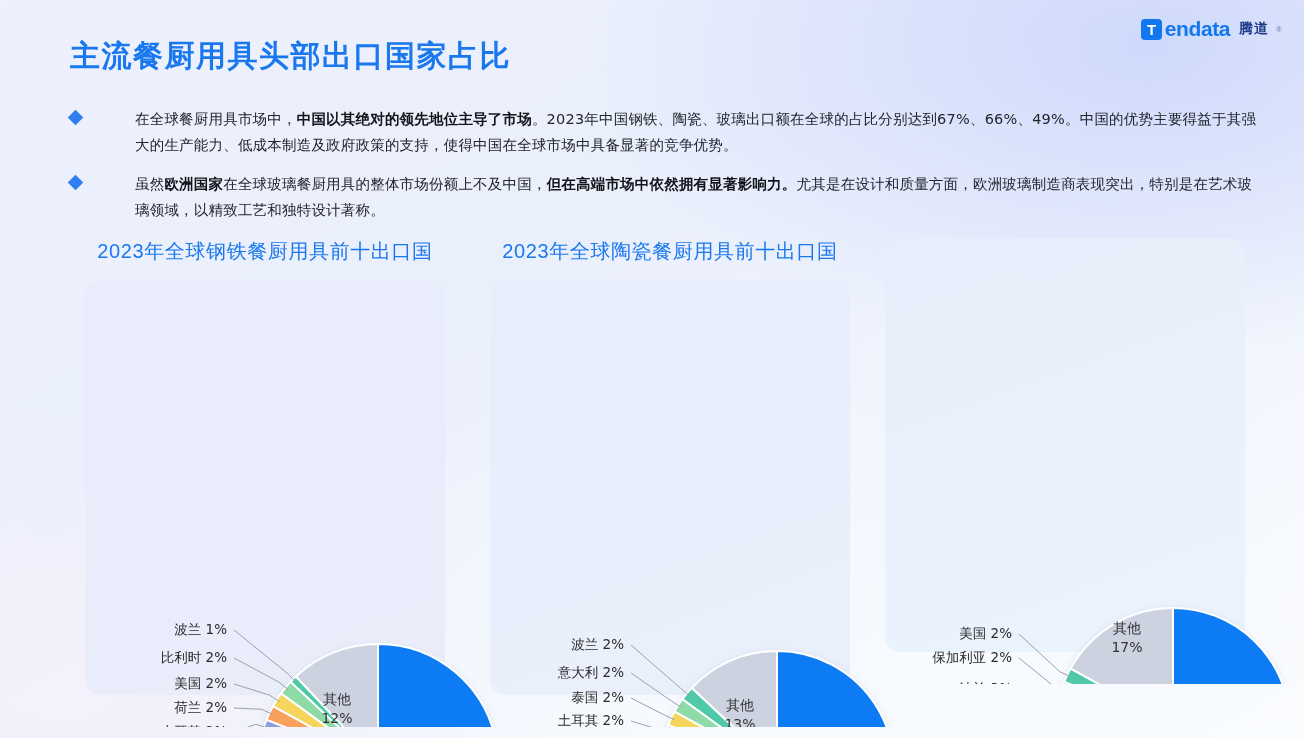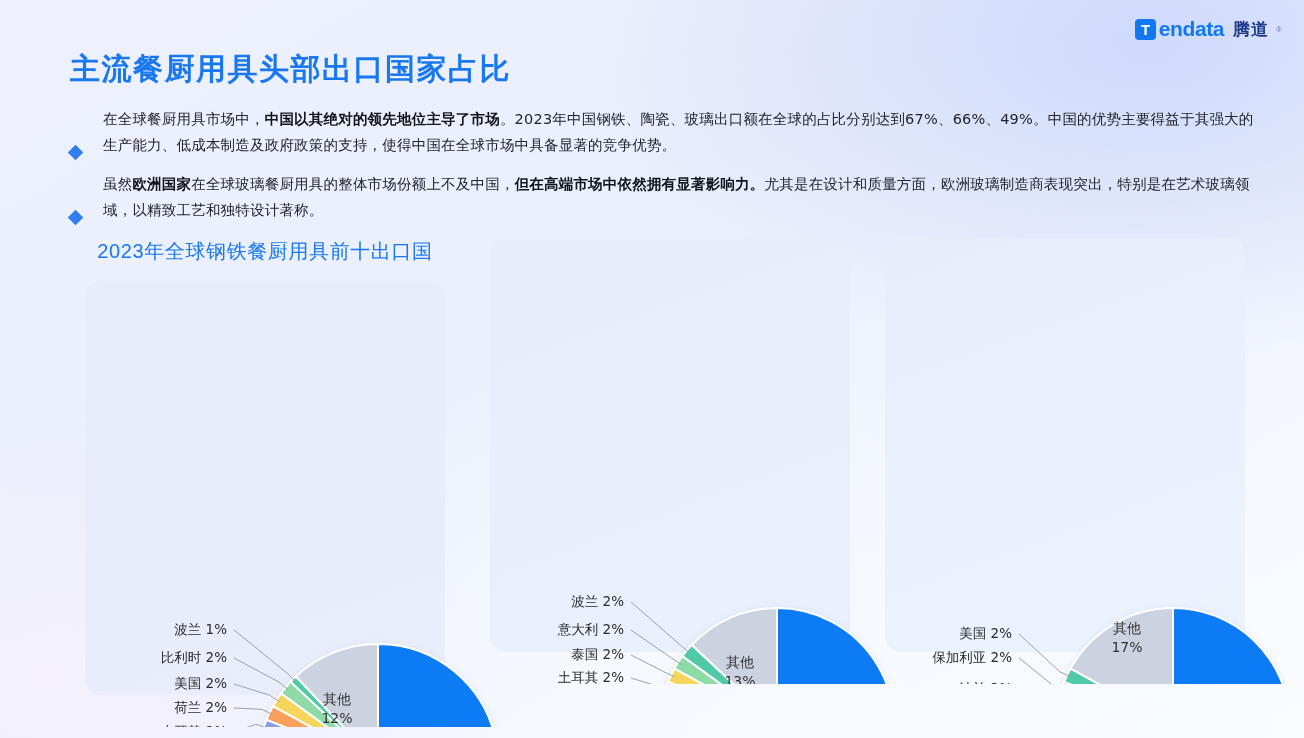--- a/index.html
+++ b/index.html
@@ -15,32 +15,32 @@
   }
 
   
   .logo { position: absolute; top: 17px; right: 22px; display: flex; align-items: center; gap: 7px; }
   .logo-mark {
     width: 21px; height: 21px; border-radius: 4px; background: #1178f0;
     color: #fff; font-weight: 700; font-size: 15px; line-height: 21px;
     text-align: center; letter-spacing: -0.5px;
   }
   .logo-word { font-size: 21px; font-weight: 700; color: #1178f0; letter-spacing: -0.4px; margin-left: -4px; text-align: right; }
-  .logo-cn { font-size: 17px; font-weight: 700; color: #1e3a8a; letter-spacing: 1px; margin-left: 2px; }
+  .logo-cn { font-size: 14px; font-weight: 700; color: #1e3a8a; letter-spacing: 1px; margin-left: 2px; }
   .logo-tm { font-size: 8px; color: #6b7aa8; vertical-align: super; }
 
   
   .page-title {
-    position: absolute; left: 70px; top: 49px;
+    position: absolute; left: 70px; top: 36px;
     font-size: 30px; font-weight: 700; color: #1a78ef; letter-spacing: 1.5px;
   }
 
   
   .bullets { position: absolute; left: 70px; top: 106px; width: 1190px; }
-  .bullet { display: flex; align-items: flex-end; margin-bottom: 13px; }
+  .bullet { display: flex; align-items: flex-start; margin-bottom: 13px; gap: 32px; }
   .bullet-mark {
     width: 11px; height: 11px; background: #2f7ff0; margin: 6px 22px 0 0;
     transform: rotate(45deg); flex: none;
   }
   .bullet-text {
     font-size: 14.5px; line-height: 26px; color: #22252c; letter-spacing: 0.2px;
     font-family: "DejaVu Sans", "Liberation Sans", sans-serif;
   }
   .bullet-text b { font-weight: 700; color: #111418; }
 
@@ -136,20 +136,21 @@
           <path d="M 207 535 L 222.85336806980993 508.93769729243616 L 234.8296888109492 509.69118352678794" class="leader"></path>
           <text x="200" y="568" class="slice-label" text-anchor="end">印度 3%</text>
           <path d="M 207 564 L 223.1698437449645 529.083507430097 L 235.1165873202015 527.954207670275" class="leader"></path>
           <text x="212" y="634" class="slice-label" text-anchor="end">德国 5%</text>
           <path d="M 219 630 L 230.1909092662774 560.4939489594954 L 241.48147849372813 556.4290939165519" class="leader"></path>
         </svg>
     </div>
   </div>
 
   <div class="chart-col c2">
+    <div class="chart-title">2023年全球陶瓷餐厨用具前十出口国</div>
     <div class="chart-card">
       <svg class="chart-svg" width="476" height="480">
           <defs>
             <filter id="sh1" x="-30%" y="-30%" width="160%" height="160%">
               <feDropShadow dx="0" dy="2" stdDeviation="3" flood-color="#8e9ab5" flood-opacity="0.30"></feDropShadow>
             </filter>
           </defs>
           <g filter="url(#sh1)">
             <path d="M 345 521 L 345 404 A 117 117 0 1 1 246.21363271626421 583.6917350125426 Z" fill="#0c7cf4" stroke="#ffffff" stroke-width="2"></path>
             <path d="M 345 521 L 259.7106705916948 440.90798860634345 A 117 117 0 0 1 345 404 Z" fill="#cdd2e0" stroke="#ffffff" stroke-width="2"></path>

